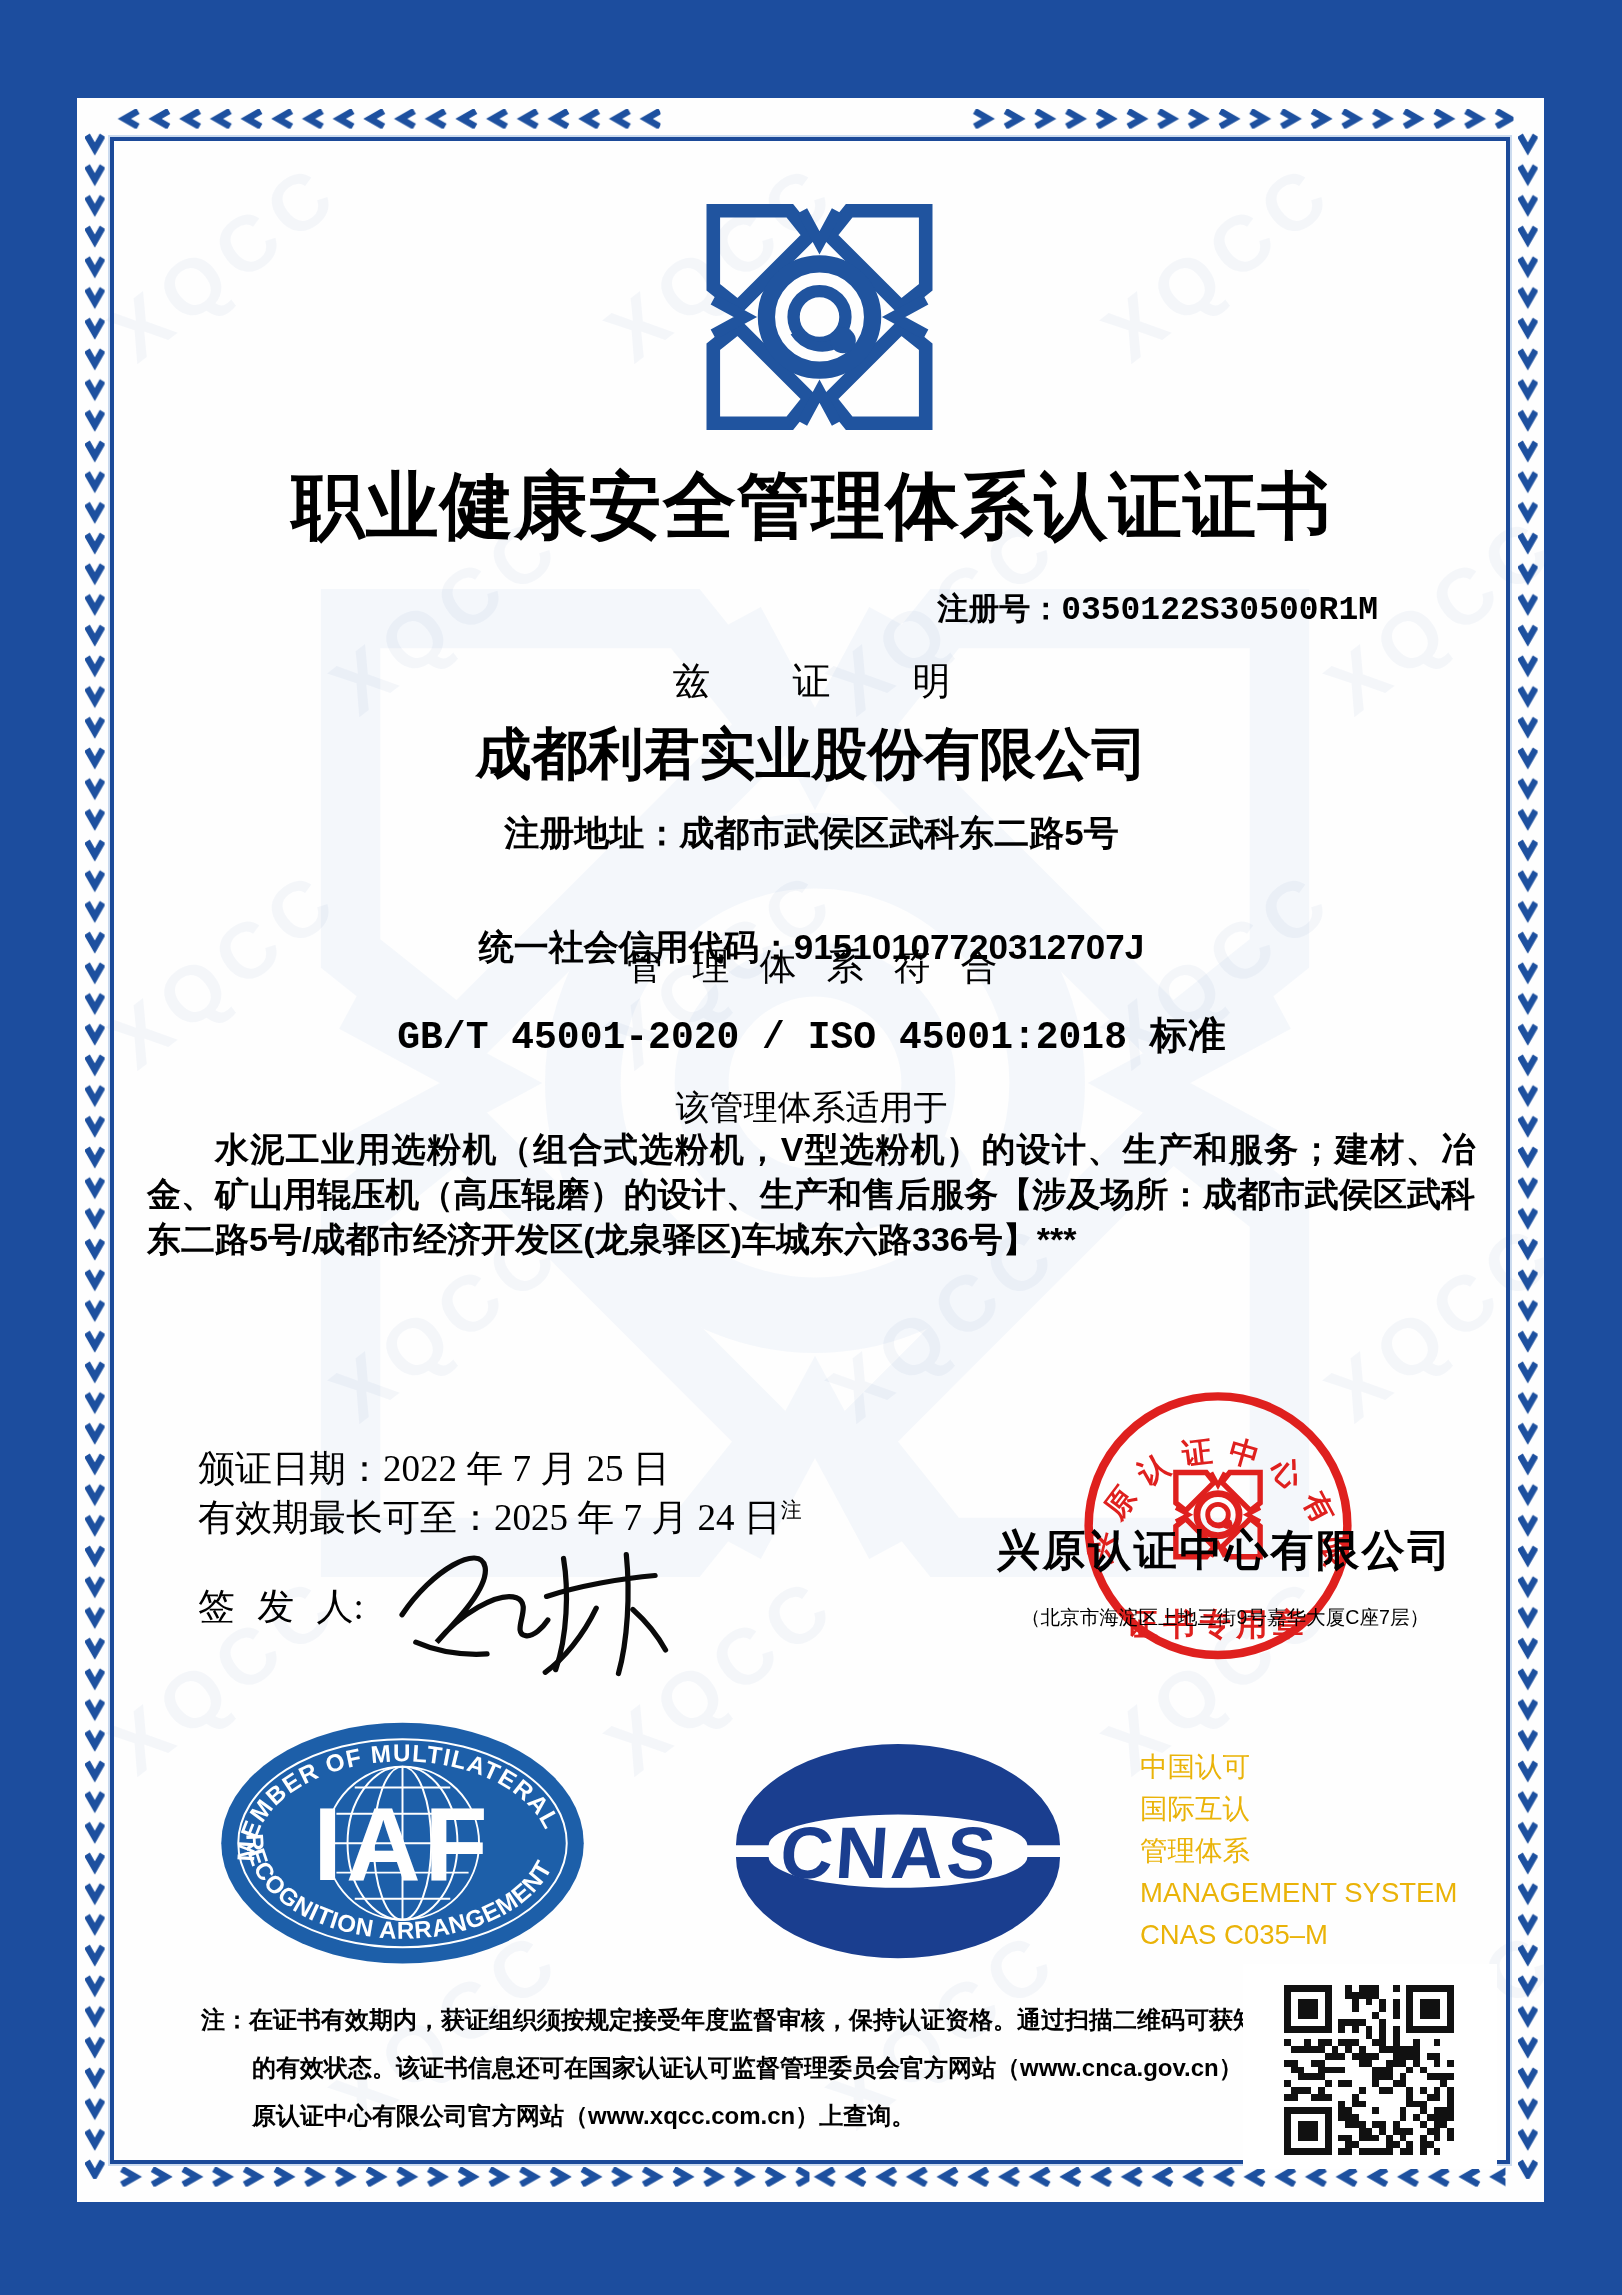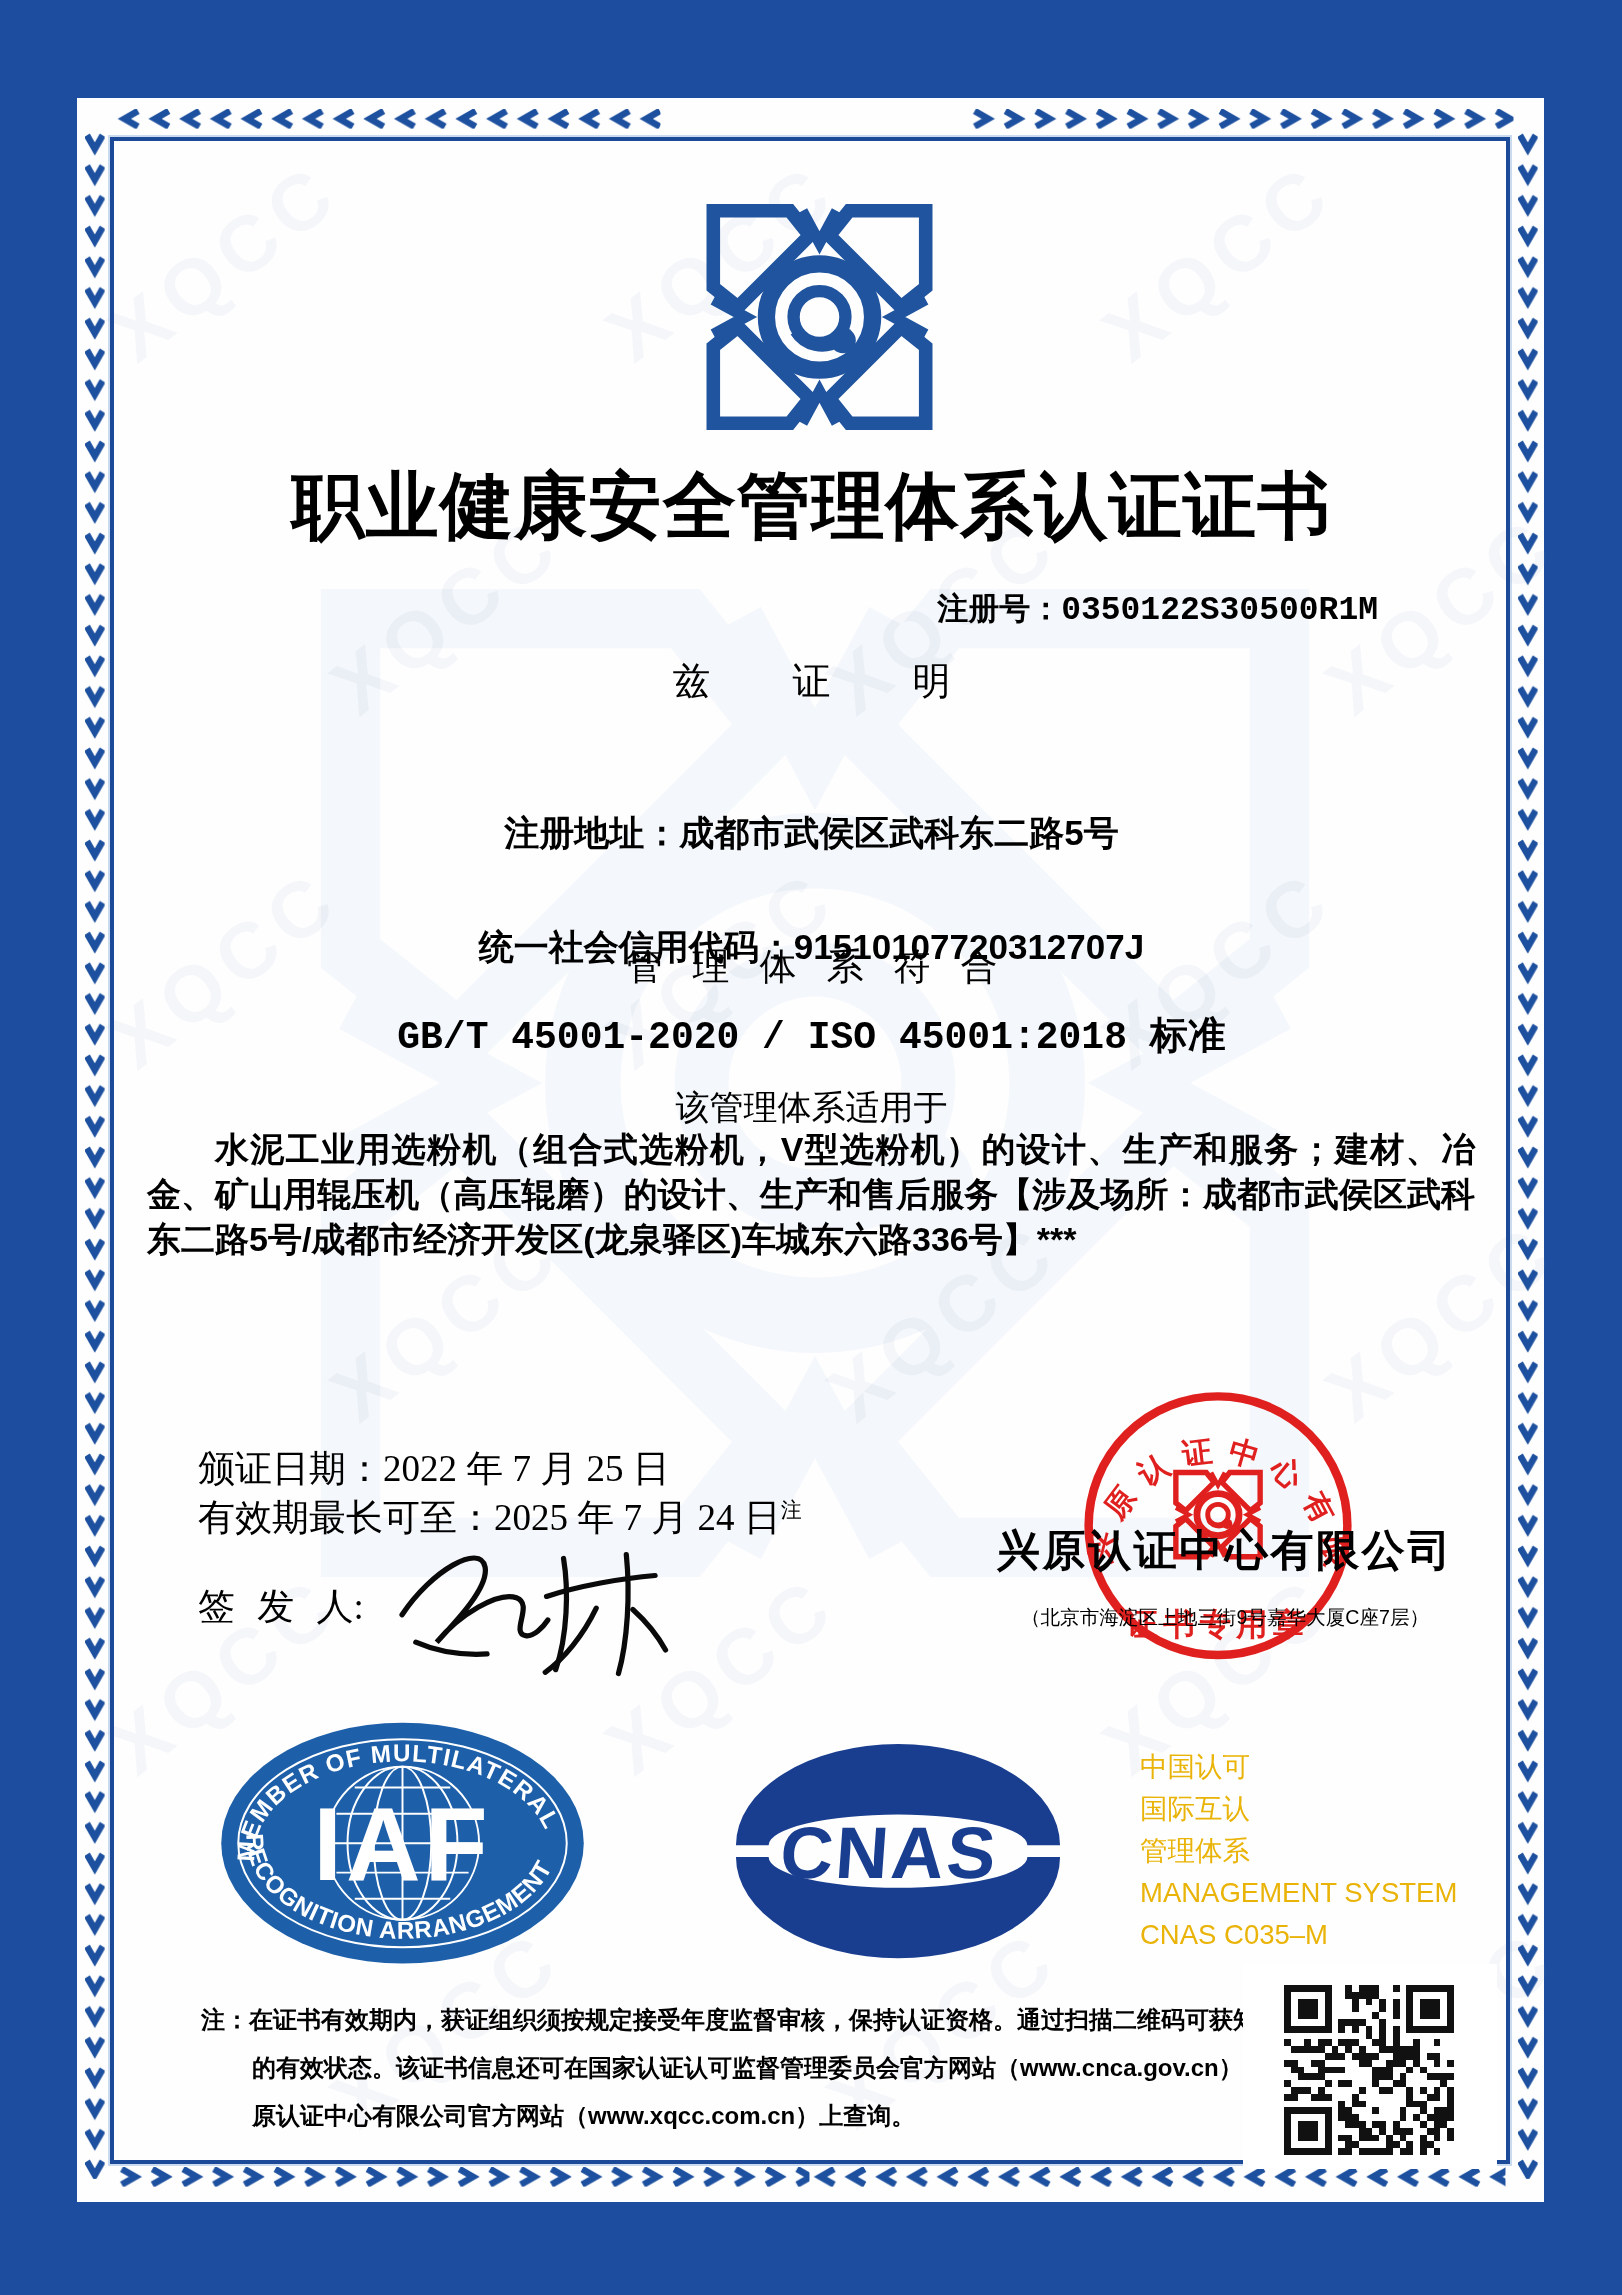--- a/index.html
+++ b/index.html
@@ -139,20 +139,21 @@
 
   <svg class="abs" style="left:696px;top:191px;color:#20549f" width="247" height="252" viewBox="0 0 100 100">
     <use href="#xqcc-logo"></use>
   </svg>
 
   <div class="abs ctr" id="title">职业健康安全管理体系认证证书</div>
   <div class="abs" id="regno">
     <span>注册号：</span><span class="num">0350122S30500R1M</span>
   </div>
   <div class="abs ctr" id="hereby">兹证明</div>
+  <div class="abs ctr" id="company">成都利君实业股份有限公司</div>
   <div class="abs ctr" id="addr">注册地址：成都市武侯区武科东二路5号</div>
   <div class="abs ctr" id="credit">统一社会信用代码：91510107720312707J</div>
   <div class="abs ctr" id="conform">管理体系符合</div>
   <div class="abs ctr" id="standard">GB/T 45001-2020 / ISO 45001:2018 标准</div>
   <div class="abs ctr" id="scopehead">该管理体系适用于</div>
   <div class="abs" id="scope">水泥工业用选粉机（组合式选粉机，V型选粉机）的设计、生产和服务；建材、冶金、矿山用辊压机（高压辊磨）的设计、生产和售后服务【涉及场所：成都市武侯区武科东二路5号/成都市经济开发区(龙泉驿区)车城东六路336号】***</div>
 
   <div class="abs" id="issue-date">颁证日期：2022 年 7 月 25 日</div>
   <div class="abs" id="valid-date">
     <span>有效期最长可至：2025 年 7 月 24 日</span><sup>注</sup>

